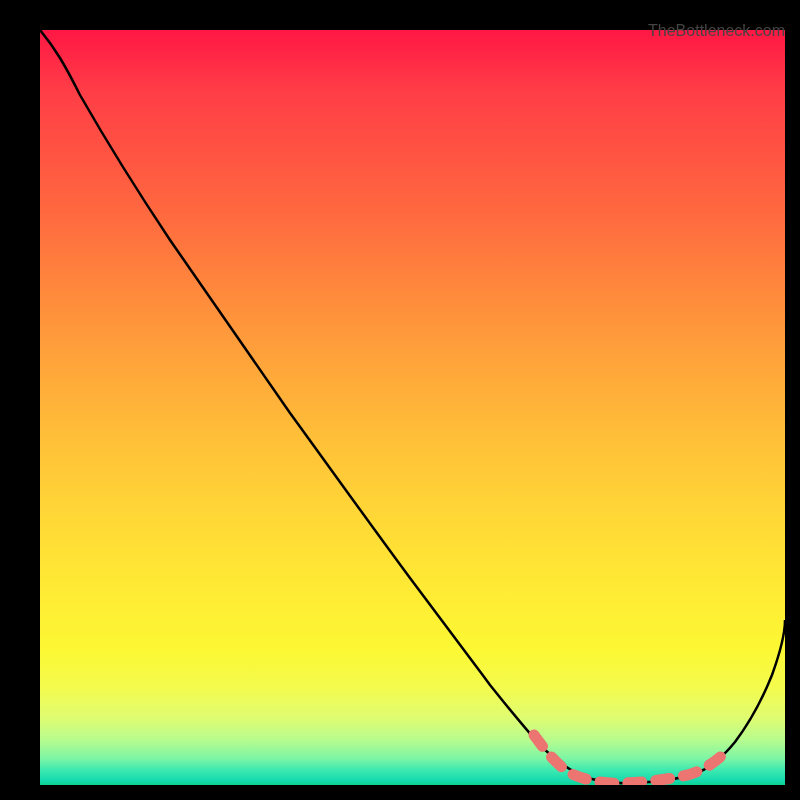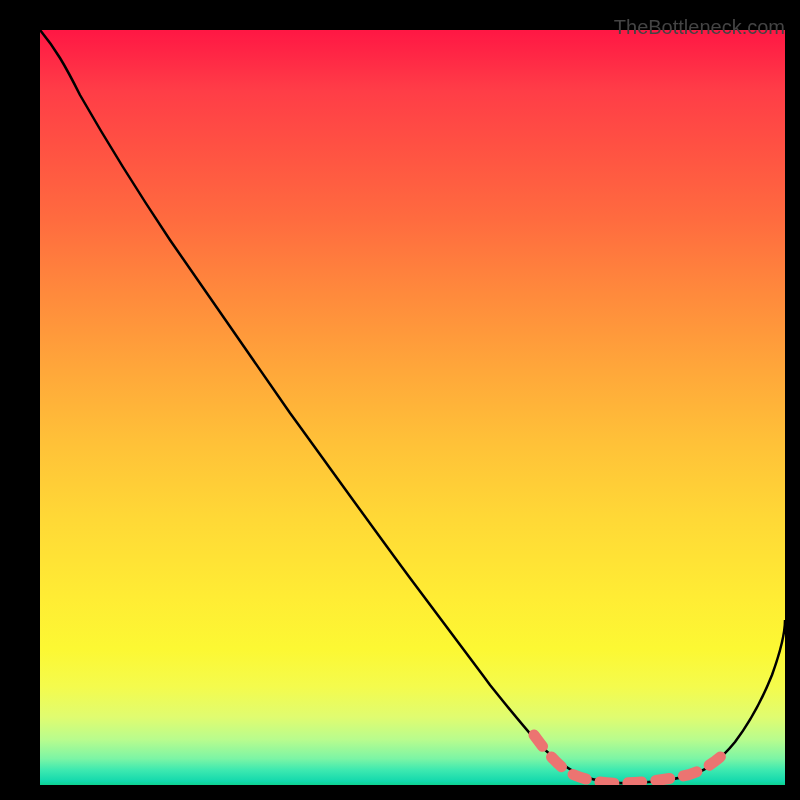--- a/index.html
+++ b/index.html
@@ -9,24 +9,24 @@
     }
     body {
       width: 800px;
       height: 800px;
       background: #000;
       position: relative;
       font-family: Arial, sans-serif;
     }
     .watermark {
       position: absolute;
-      top: 16px;
+      top: 22px;
       right: 15px;
       color: #444;
-      font-size: 20px;
+      font-size: 16px;
       font-weight: normal;
       z-index: 10;
     }
     .chart-area {
       position: absolute;
       left: 40px;
       top: 30px;
       width: 745px;
       height: 755px;
       overflow: hidden;

